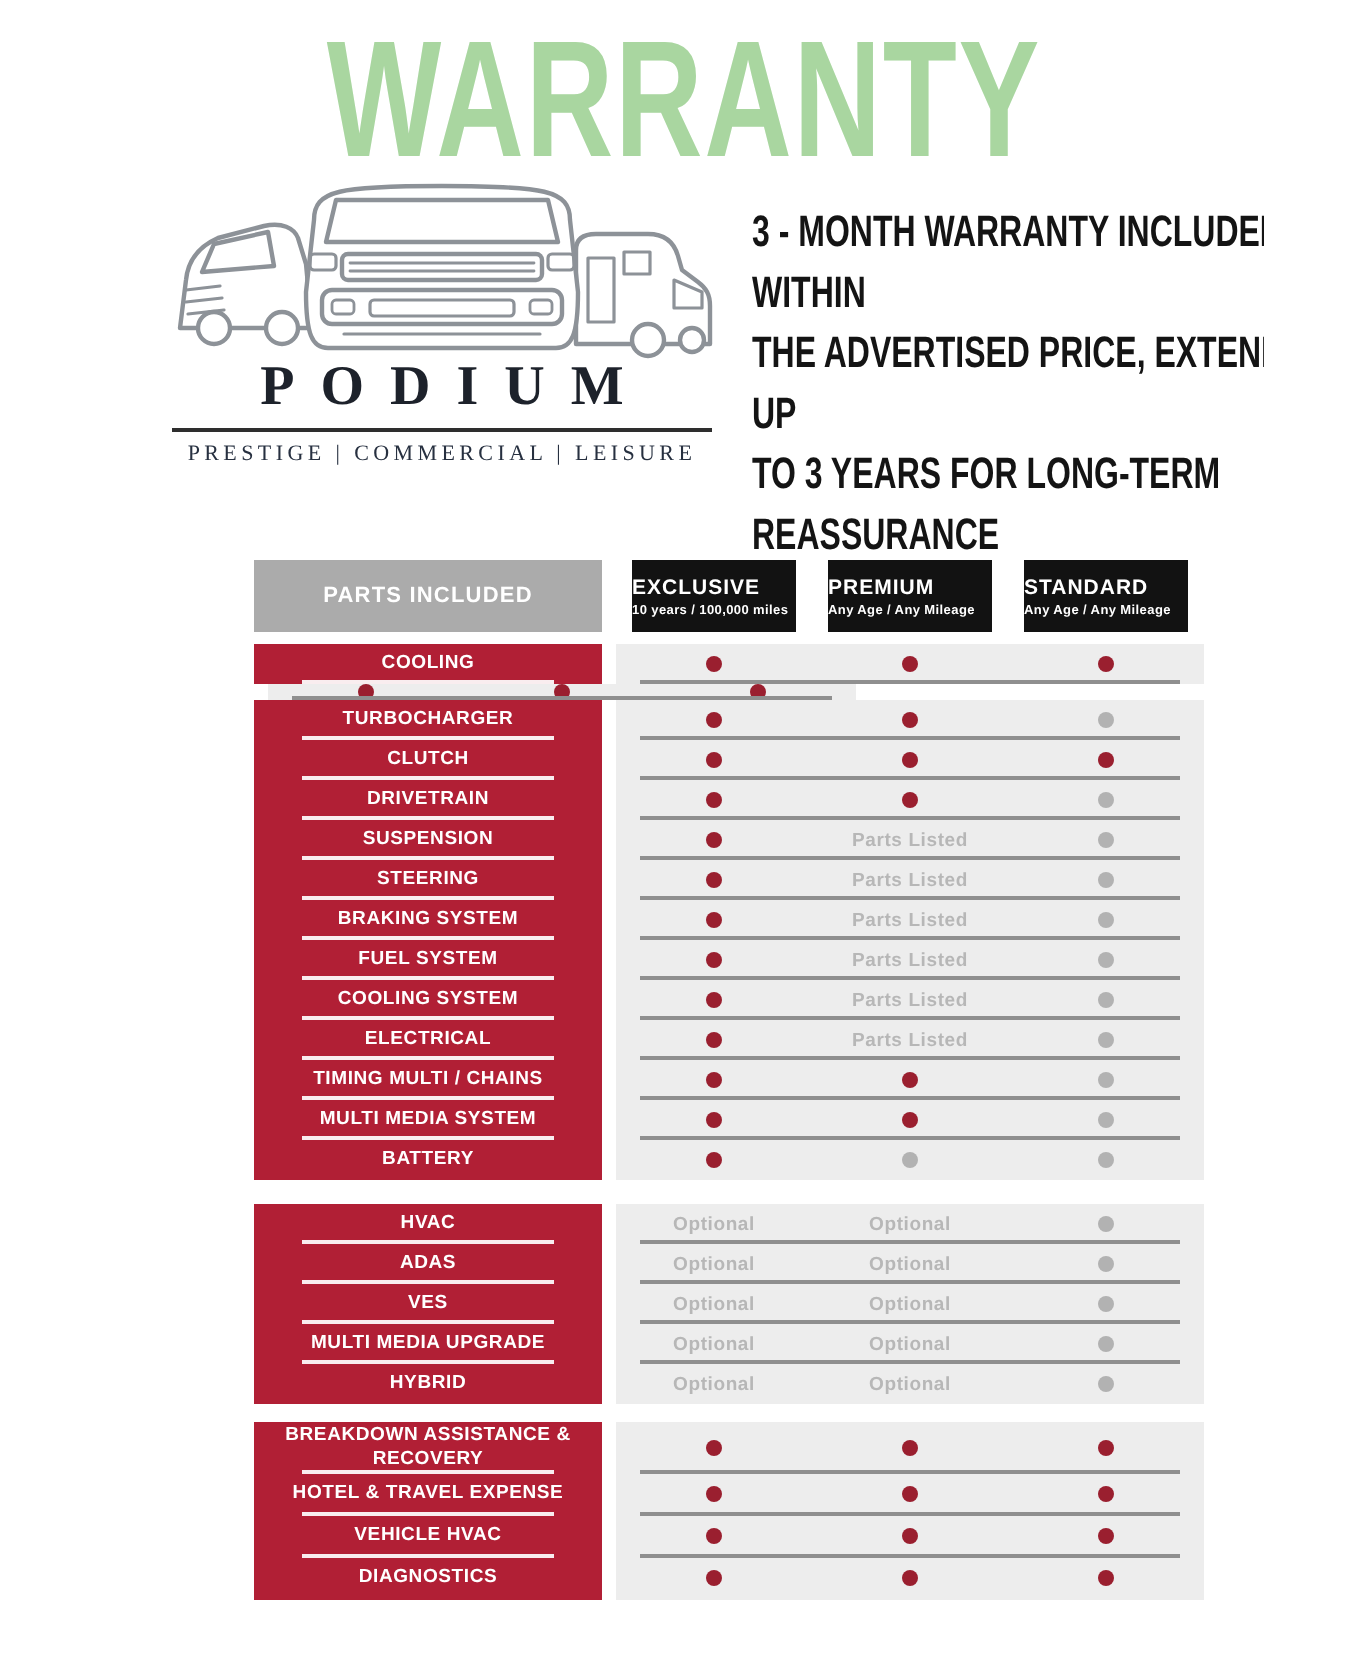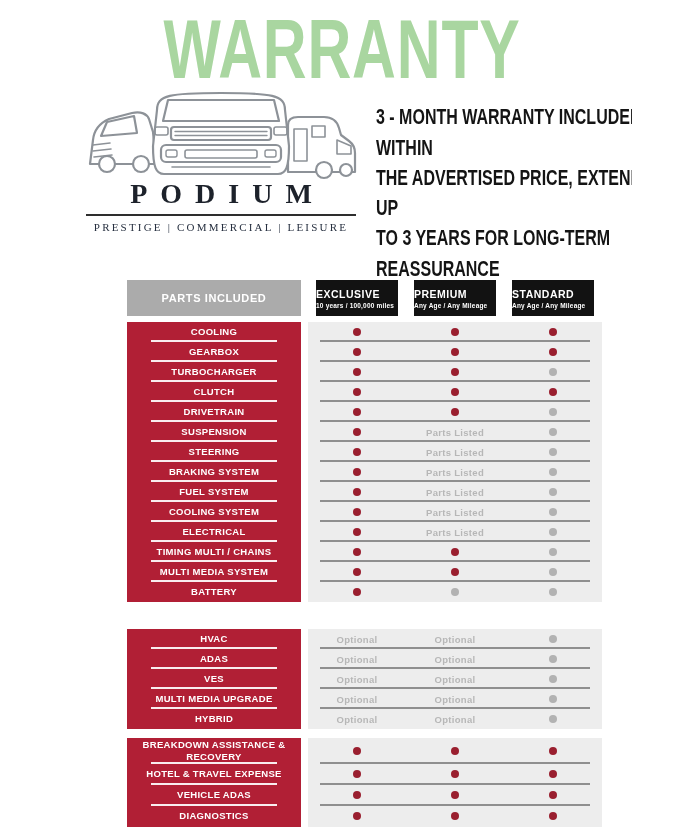--- a/index.html
+++ b/index.html
@@ -34,21 +34,21 @@
     font-size:11px;font-weight:700;letter-spacing:.6px;}
   .colgap{width:7px;flex:0 0 7px;}
   .plan-cols{width:294px;display:flex;}
   .plan-col{flex:1;display:flex;justify-content:center;}
   .plan-box{width:82px;background:var(--plan-black,#121212);color:#fff;
     display:flex;flex-direction:column;justify-content:center;gap:2px;}
   .plan-name{font-size:10.5px;font-weight:700;letter-spacing:.5px;}
   .plan-sub{font-size:6.5px;font-weight:700;letter-spacing:.2px;}
 
   .tgroup{margin-top:6px;}
-  .tgroup.g2{margin-top:27px;}
+  .tgroup.g2{margin-top:12px;}
   .tgroup.g3{margin-top:9px;}
   .trow{display:flex;align-items:stretch;}
   .label-cell{width:174px;box-sizing:border-box;background:var(--brand-red,#b11f35);
     color:#fff;display:flex;align-items:center;justify-content:center;text-align:center;
     font-size:9.5px;font-weight:700;letter-spacing:.3px;line-height:1.25;
     min-height:20px;padding:1px 14px;position:relative;}
   .trow:not(:last-child) .label-cell::after{content:"";position:absolute;left:24px;right:24px;
     bottom:0;height:2px;background:rgba(255,255,255,.92);}
   .value-cells{width:294px;background:var(--panel-gray,#ededed);display:flex;position:relative;}
   .trow:not(:last-child) .value-cells::after{content:"";position:absolute;left:12px;right:12px;
@@ -147,21 +147,20 @@
               </div>
               <div class="vcell">
                 <span class="dot dot-red"></span>
               </div>
               <div class="vcell">
                 <span class="dot dot-red"></span>
               </div>
             </div>
           </div>
           <div class="trow">
-            <div class="label-cell">GEARBOX</div>
             <div class="colgap"></div>
             <div class="value-cells">
               <div class="vcell">
                 <span class="dot dot-red"></span>
               </div>
               <div class="vcell">
                 <span class="dot dot-red"></span>
               </div>
               <div class="vcell">
                 <span class="dot dot-red"></span>
@@ -451,21 +450,21 @@
               </div>
               <div class="vcell">
                 <span class="dot dot-red"></span>
               </div>
               <div class="vcell">
                 <span class="dot dot-red"></span>
               </div>
             </div>
           </div>
           <div class="trow">
-            <div class="label-cell">VEHICLE ADAS</div>
+            <div class="label-cell">VEHICLE HVAC</div>
             <div class="colgap"></div>
             <div class="value-cells">
               <div class="vcell">
                 <span class="dot dot-red"></span>
               </div>
               <div class="vcell">
                 <span class="dot dot-red"></span>
               </div>
               <div class="vcell">
                 <span class="dot dot-red"></span>

